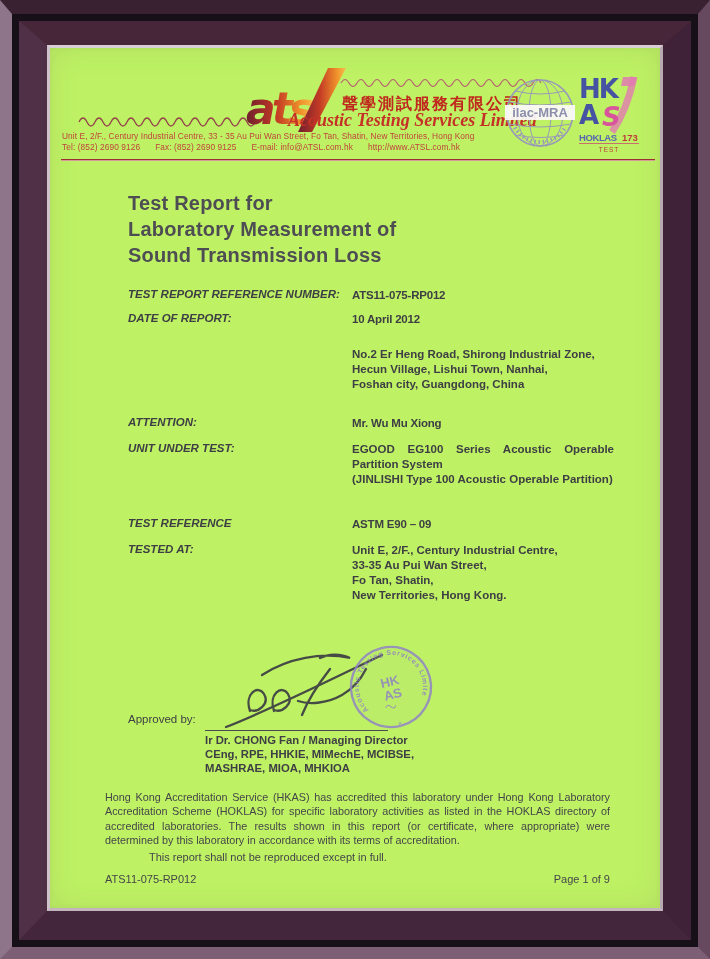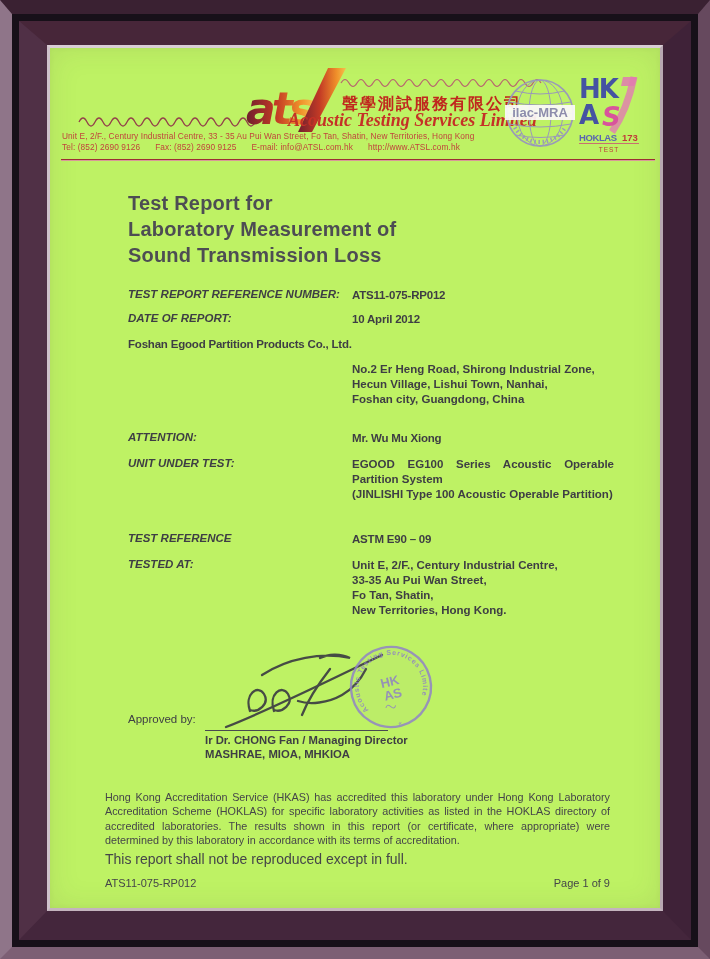--- a/index.html
+++ b/index.html
@@ -52,21 +52,21 @@
   .approved { position:absolute; left:78px; top:70px; font-size:11.5px; color:#3e3e44; }
   .sigline { position:absolute; left:155px; top:87px; width:183px; border-top:1.6px solid #4a4a50; }
   .signame { position:absolute; left:155px; top:90px; font-size:11.3px; font-weight:bold;
     line-height:14px; color:#3e3e44; }
   .sig-svg { position:absolute; left:160px; top:4px; }
   .stamp { position:absolute; left:291px; top:-6px; opacity:.85; }
 
   
   .footer { position:absolute; left:55px; top:742px; width:505px; color:#454549; }
   .acc { font-size:10.8px; line-height:14.3px; text-align:justify; }
-  .note { margin-top:4px; font-size:14px; }
+  .note { margin-top:4px; font-size:11px;margin-left:44px; }
   .botrow { margin-top:10px; display:flex; justify-content:space-between; font-size:11px; }
 </style>
 </head>
 <body>
 
 <div class="frame-a">
  <div class="frame-b">
   <div class="frame-c">
    <div class="frame-d">
     <div class="paper">
@@ -135,21 +135,20 @@
       <div class="details">
         <div class="drow mb9">
           <div class="dlabel">TEST REPORT REFERENCE NUMBER:</div>
           <div class="dvalue tight">ATS11-075-RP012</div>
         </div>
         <div class="drow mb10">
           <div class="dlabel">DATE OF REPORT:</div>
           <div class="dvalue tight">10 April 2012</div>
         </div>
         <div class="drow mb10">
-          <div class="dvalue tight">Foshan Egood Partition Products Co., Ltd.</div>
         </div>
         <div class="drow mb8">
           <div class="dlabel"></div>
           <div class="dvalue">
             <div>No.2 Er Heng Road, Shirong Industrial Zone,</div>
             <div>Hecun Village, Lishui Town, Nanhai,</div>
             <div>Foshan city, Guangdong, China</div>
           </div>
         </div>
         <div class="drow mb11">
@@ -201,20 +200,21 @@
             <text x="0" y="-1" text-anchor="middle" font-size="13" font-weight="bold" fill="#8f82c4">HK</text>
             <text x="0" y="12" text-anchor="middle" font-size="13" font-weight="bold" fill="#8f82c4">AS</text>
             <path d="M-10,19 q2,-4 5,0 t5,0" fill="none" stroke="#8f82c4" stroke-width="1"></path>
           </g>
         </svg>
 
         <div class="approved">Approved by:</div>
         <div class="sigline"></div>
         <div class="signame">
           <div>Ir Dr. CHONG Fan / Managing Director</div>
+          <div>CEng, RPE, HHKIE, MIMechE, MCIBSE,</div>
           <div>MASHRAE, MIOA, MHKIOA</div>
         </div>
       </div>
 
       <div class="footer">
         <div class="acc">Hong Kong Accreditation Service (HKAS) has accredited this laboratory under Hong Kong Laboratory Accreditation Scheme (HOKLAS) for specific laboratory activities as listed in the HOKLAS directory of accredited laboratories. The results shown in this report (or certificate, where appropriate) were determined by this laboratory in accordance with its terms of accreditation.</div>
         <div class="note">This report shall not be reproduced except in full.</div>
         <div class="botrow">
           <span>ATS11-075-RP012</span>
           <span>Page 1 of 9</span>

